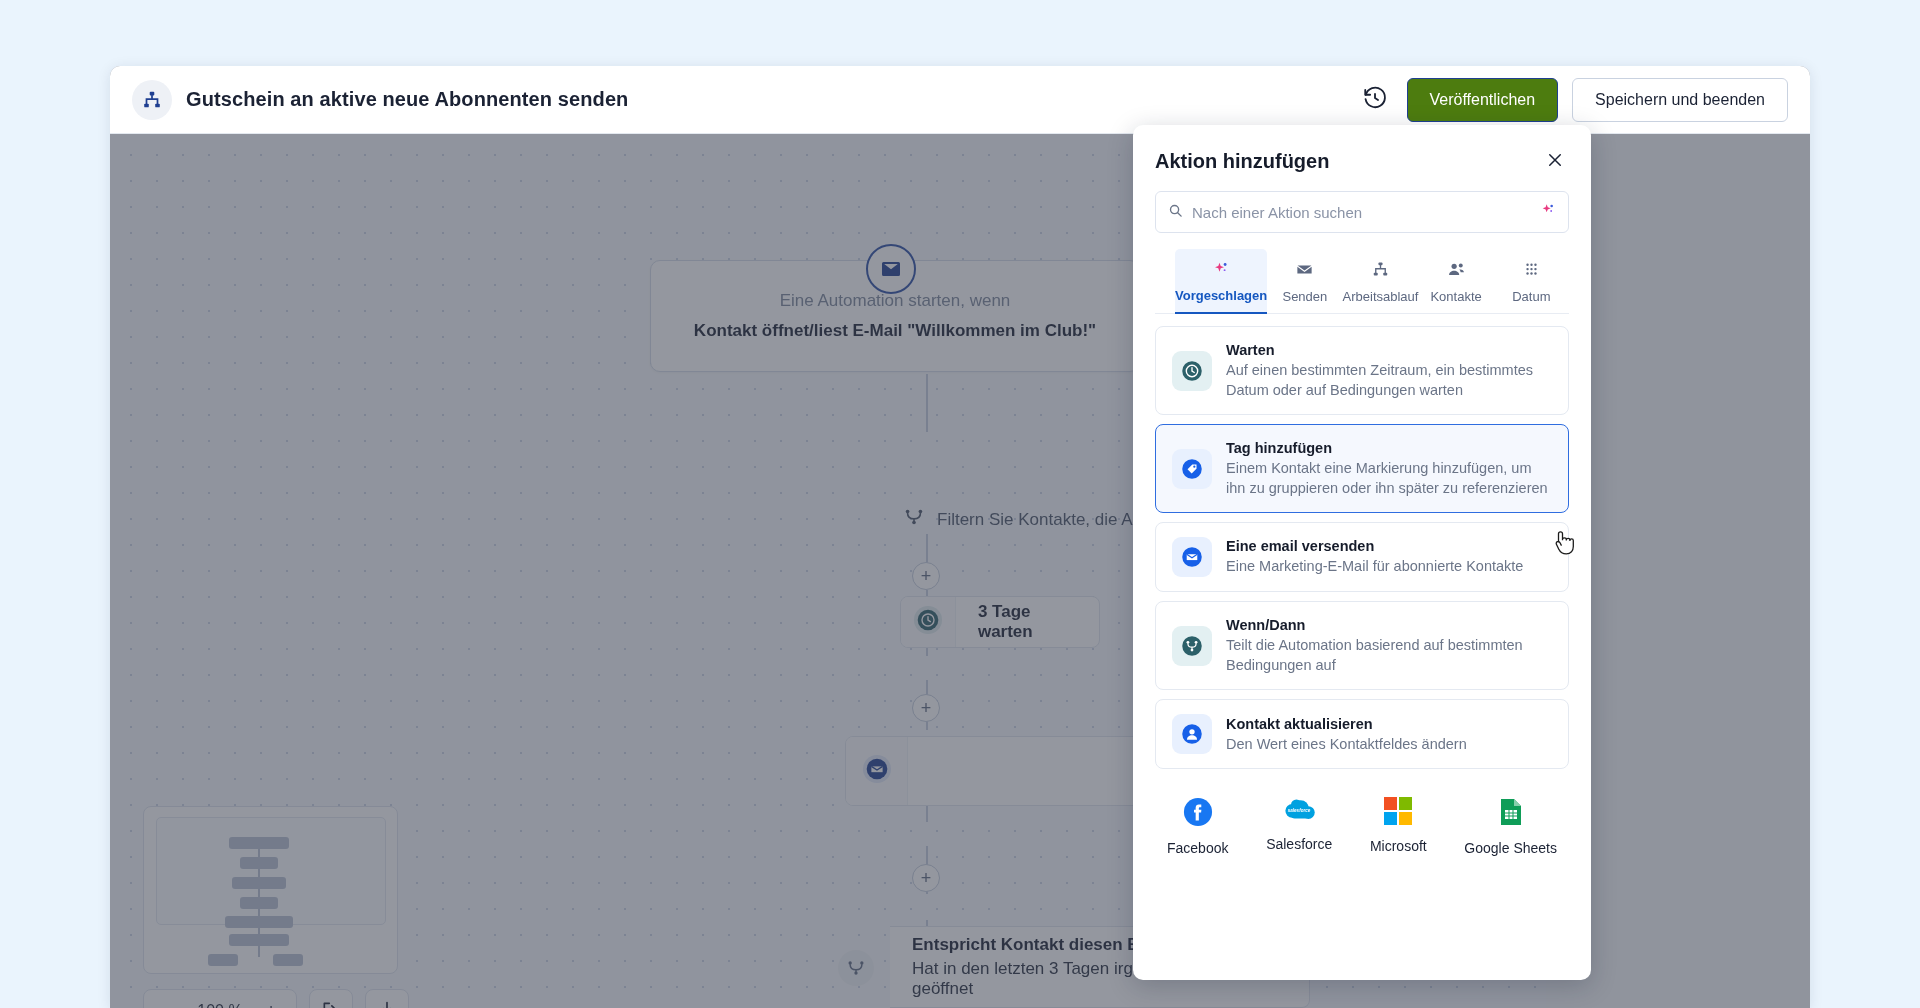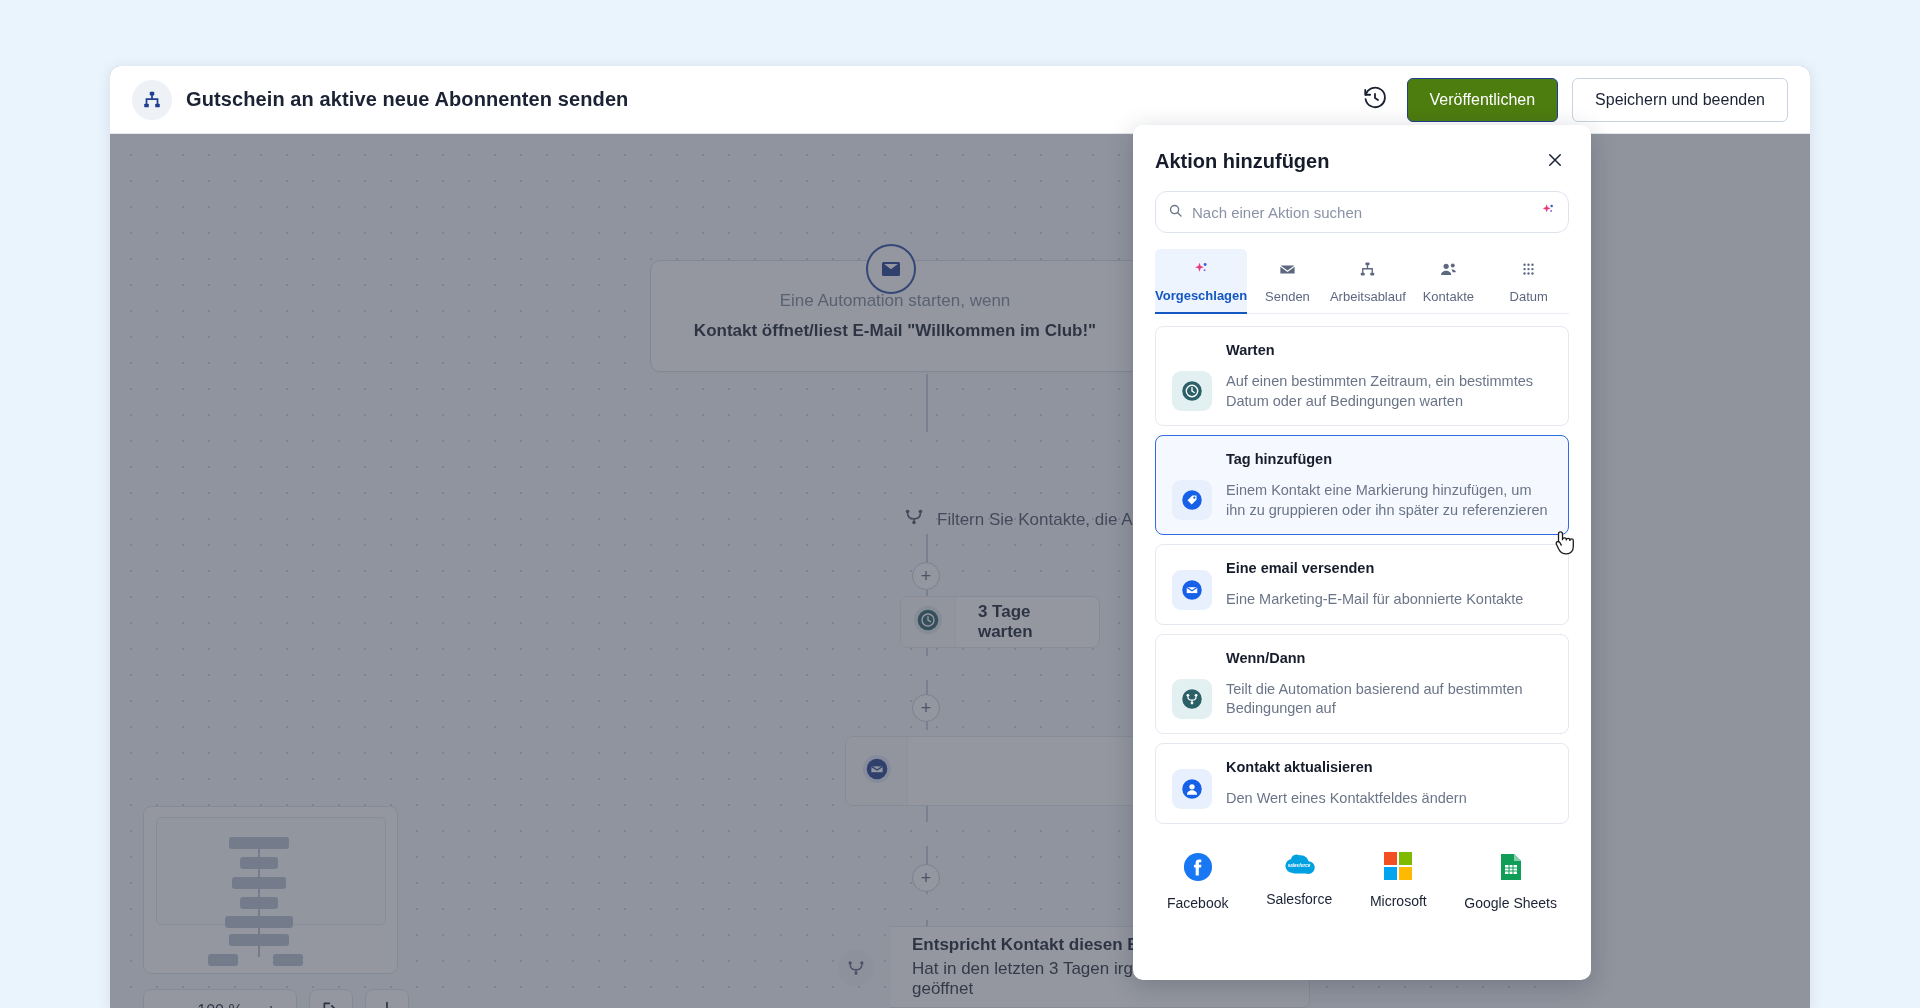--- a/index.html
+++ b/index.html
@@ -220,21 +220,21 @@
     padding: 22px 22px 0 22px;
   }
   .panel-title { font-size: 20px; font-weight: 700; color: #161c2b; }
   .panel-close {
     margin-left: auto; width: 28px; height: 28px;
     display: flex; align-items: center; justify-content: center;
     cursor: pointer; background: none; border: none;
   }
   .search-wrap { padding: 16px 22px 0 22px; }
   .search-box {
-    height: 42px; border: 1px solid #dde3ee; border-radius: 12px;
+    height: 42px; border: 1px solid #dde3ee; border-radius: 6px;
     display: flex; align-items: center; gap: 9px; padding: 0 12px;
     background: #ffffff;
   }
   .search-input {
     flex: 1; border: none; outline: none; font-size: 15px;
     color: #1b2234; background: transparent;
     font-family: "Liberation Sans", sans-serif;
   }
   .search-input::placeholder { color: #8a93a6; }
 
@@ -242,44 +242,44 @@
     display: flex; align-items: stretch;
     border-bottom: 1px solid #e8ecf3;
     margin: 16px 22px 0 22px;
   }
   .tab {
     flex: 1; display: flex; flex-direction: column; align-items: center;
     gap: 7px; padding: 11px 0 9px 0; cursor: pointer;
     font-size: 13px; color: #5d6880; position: relative;
     border-radius: 5px 5px 0 0;
   }
-  .tab.active { background: #eef4fe; color: #1557c0; font-weight: 700; }
+  .tab.active { background: #eef4fe; color: #1557c0; font-weight: 700; margin-left: 20px; }
   .tab.active::after {
     content: ""; position: absolute; left: 0; right: 0; bottom: -1px;
     height: 2px; background: #1557c0;
   }
 
   .list { padding: 12px 22px 0 22px; display: flex; flex-direction: column; gap: 9px; }
   .action-card {
     border: 1px solid #e4e9f1; border-radius: 8px;
     display: flex; gap: 14px; padding: 14px 16px;
     cursor: pointer; background: #ffffff;
-    align-items: flex-end;
+    align-items: center;
   }
   .action-card.highlight {
     border: 1.5px solid #2f6de0; background: #f5f8fe;
   }
   .act-icon-wrap {
     width: 40px; height: 40px; border-radius: 9px;
     display: flex; align-items: center; justify-content: center;
     flex: 0 0 40px;
   }
   .act-text { padding-top: 1px; }
   .act-title { font-size: 14.5px; font-weight: 700; color: #161c2b; }
-  .act-desc { font-size: 14.5px; color: #6b7588; margin-top: 14px; line-height: 1.35; }
+  .act-desc { font-size: 14.5px; color: #6b7588; margin-top: 3px; line-height: 1.35; }
 
   .apps-row {
     display: flex; justify-content: space-between;
     padding: 28px 34px 0 34px;
   }
   .app-item {
     display: flex; flex-direction: column; align-items: center; gap: 9px;
     cursor: pointer;
   }
   .app-label { font-size: 14px; color: #1b2234; }

